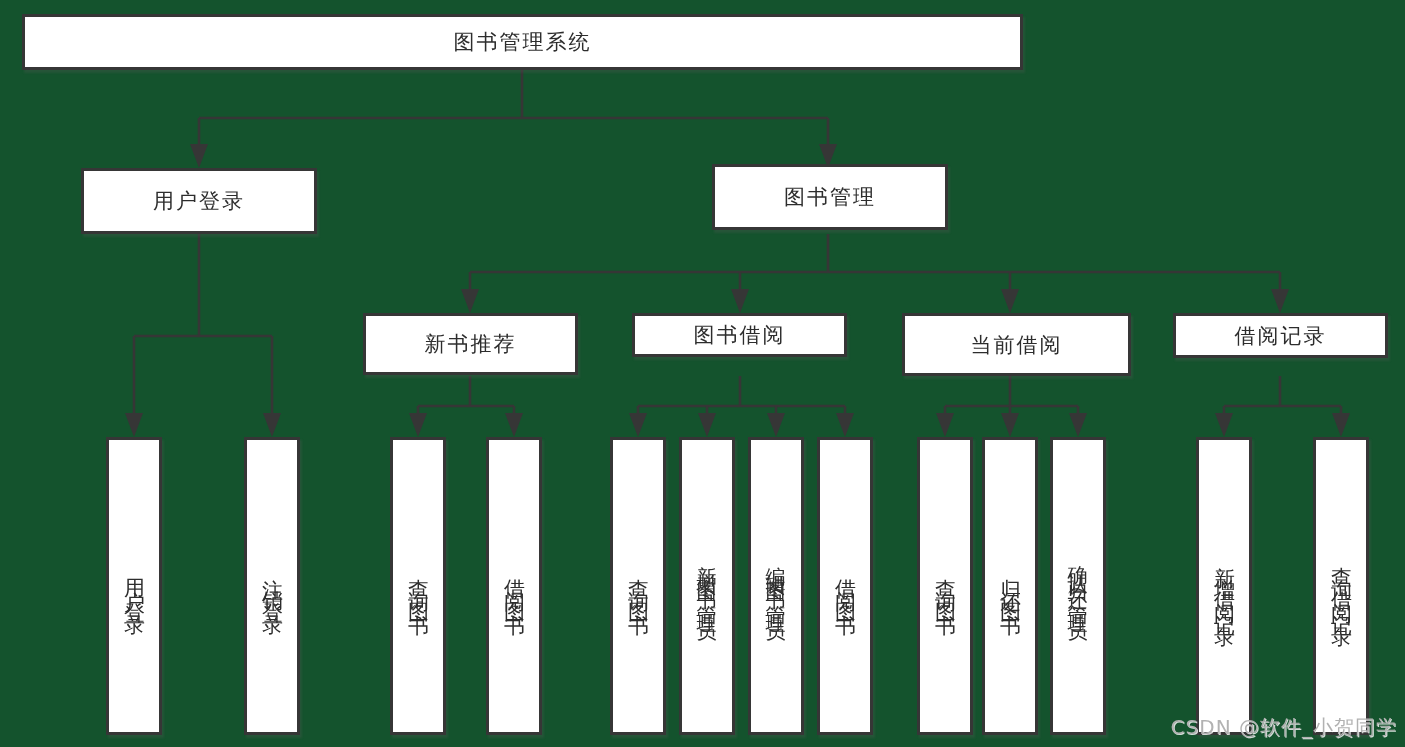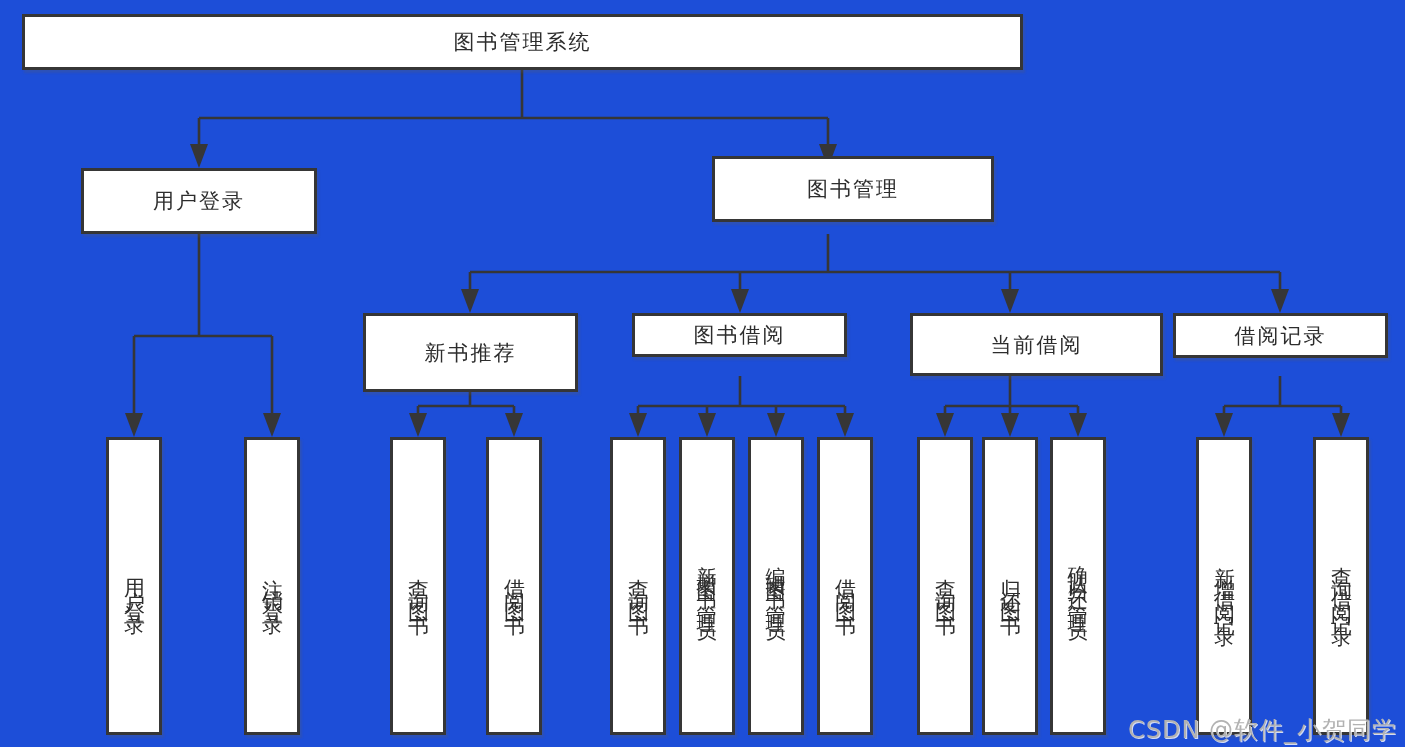--- a/index.html
+++ b/index.html
@@ -1,48 +1,48 @@
 <!DOCTYPE html>
 <html><head>
 <meta charset="utf-8">
 <style>
   html,body{margin:0;padding:0;background:#ffffff;}
   body{font-family:"DejaVu Sans","Liberation Sans",sans-serif;}
-  .stage{position:relative;width:1405px;height:747px;background:#1d4ed8;overflow:hidden;}
+  .stage{position:relative;width:1405px;height:747px;background:#14532d;overflow:hidden;}
   #connectors{position:absolute;left:0;top:0;z-index:1;}
   .node{
     position:absolute;z-index:2;box-sizing:border-box;
     background:#ffffff;border:3px solid #363636;
     display:flex;align-items:center;justify-content:center;
     color:#2d2d2d;font-size:21px;letter-spacing:2px;
     box-shadow:2px 3px 2px rgba(90,90,90,0.25);
   }
   
   .n-root{left:22px;top:14px;width:1001px;height:56px;}
   
   .n-l2a{left:81px;top:168px;width:236px;height:66px;}
-  .n-l2b{left:712px;top:156px;width:282px;height:66px;}
+  .n-l2b{left:712px;top:164px;width:236px;height:66px;}
   
-  .n-l3a{left:363px;top:313px;width:215px;height:79px;}
+  .n-l3a{left:363px;top:313px;width:215px;height:62px;}
   .n-l3b{left:632px;top:313px;width:215px;height:44px;}
-  .n-l3c{left:902px;top:313px;width:253px;height:63px;margin-left:8px;}
+  .n-l3c{left:902px;top:313px;width:229px;height:63px;}
   .n-l3d{left:1173px;top:313px;width:215px;height:45px;}
   
   .leaf{top:437px;width:56px;height:298px;}
   .vtext{
     writing-mode:vertical-rl;text-orientation:mixed;
     letter-spacing:12px;font-size:21px;line-height:1;white-space:nowrap;
   }
   .vtext.tight{letter-spacing:8px;font-size:20px;}
   .lf1{left:106px;} .lf2{left:244px;} .lf3{left:390px;} .lf4{left:486px;}
   .lf5{left:610px;} .lf6{left:679px;} .lf7{left:748px;} .lf8{left:817px;}
   .lf9{left:917px;} .lf10{left:982px;} .lf11{left:1050px;} .lf12{left:1196px;} .lf13{left:1313px;}
   .watermark{
     position:absolute;z-index:3;right:8px;top:714px;
-    color:#b2b2b2;font-size:24px;letter-spacing:1px;
+    color:#b2b2b2;font-size:20px;letter-spacing:1px;
     text-shadow:1px 1px 0 rgba(255,255,255,0.8);
   }
 </style>
 </head>
 <body>
 
 <div class="stage">
 
   <svg id="connectors" width="1405" height="747" viewBox="0 0 1405 747">
       <g stroke="#363636" fill="none" stroke-width="2.6">

